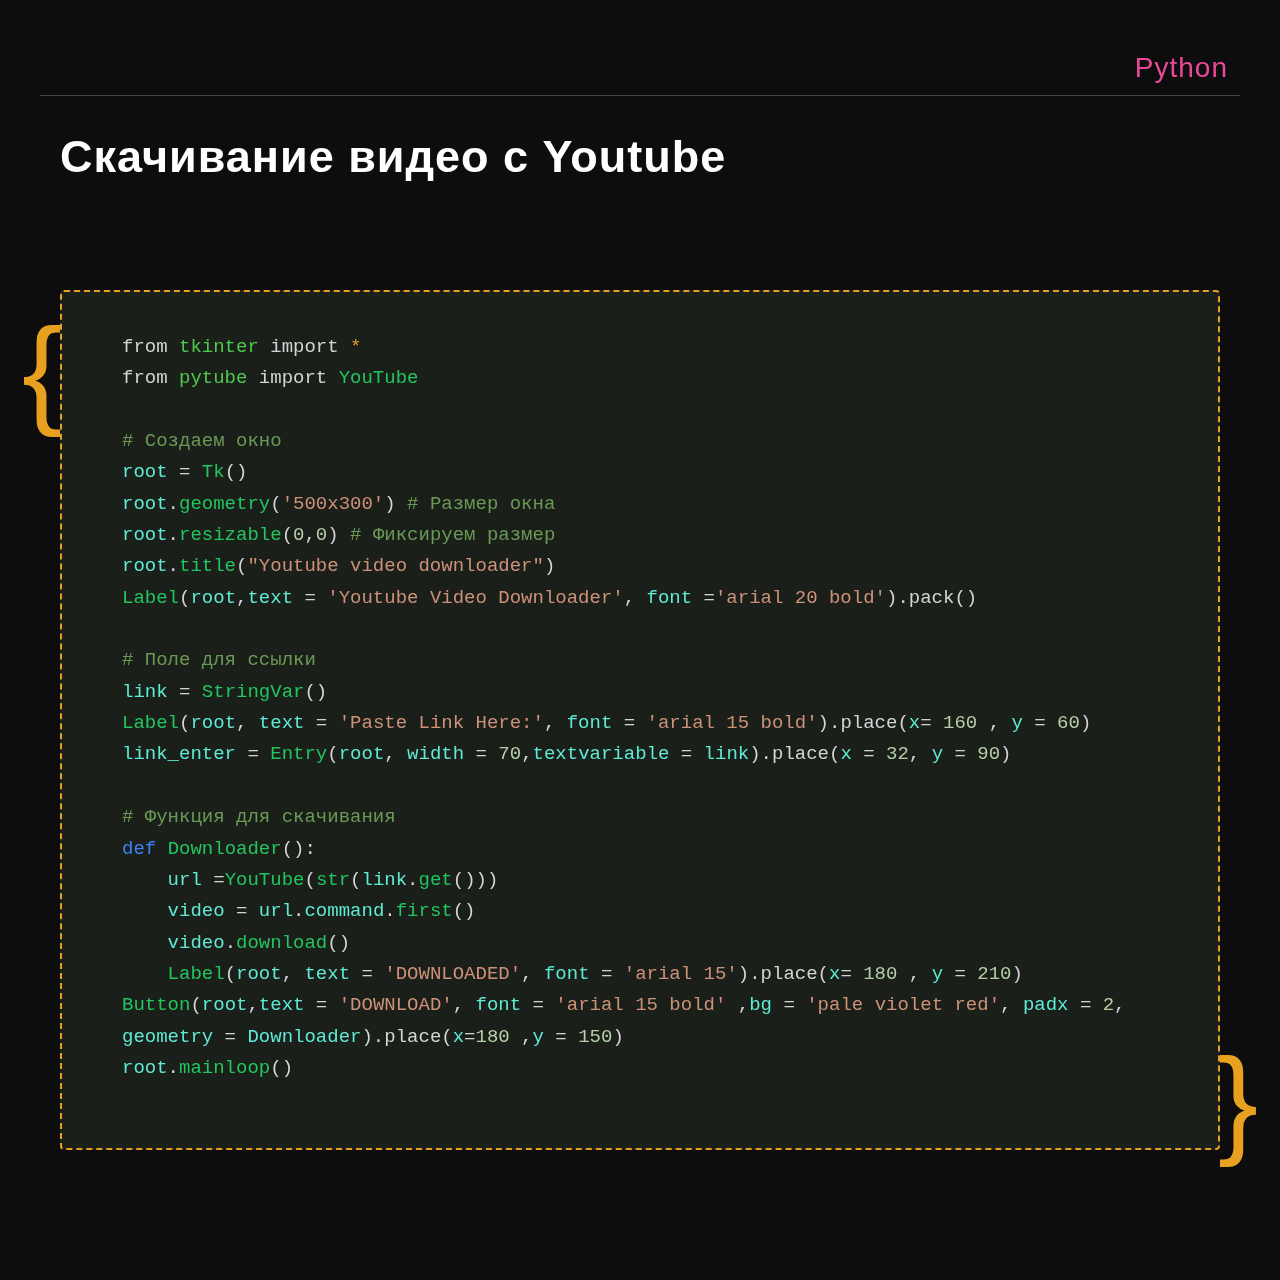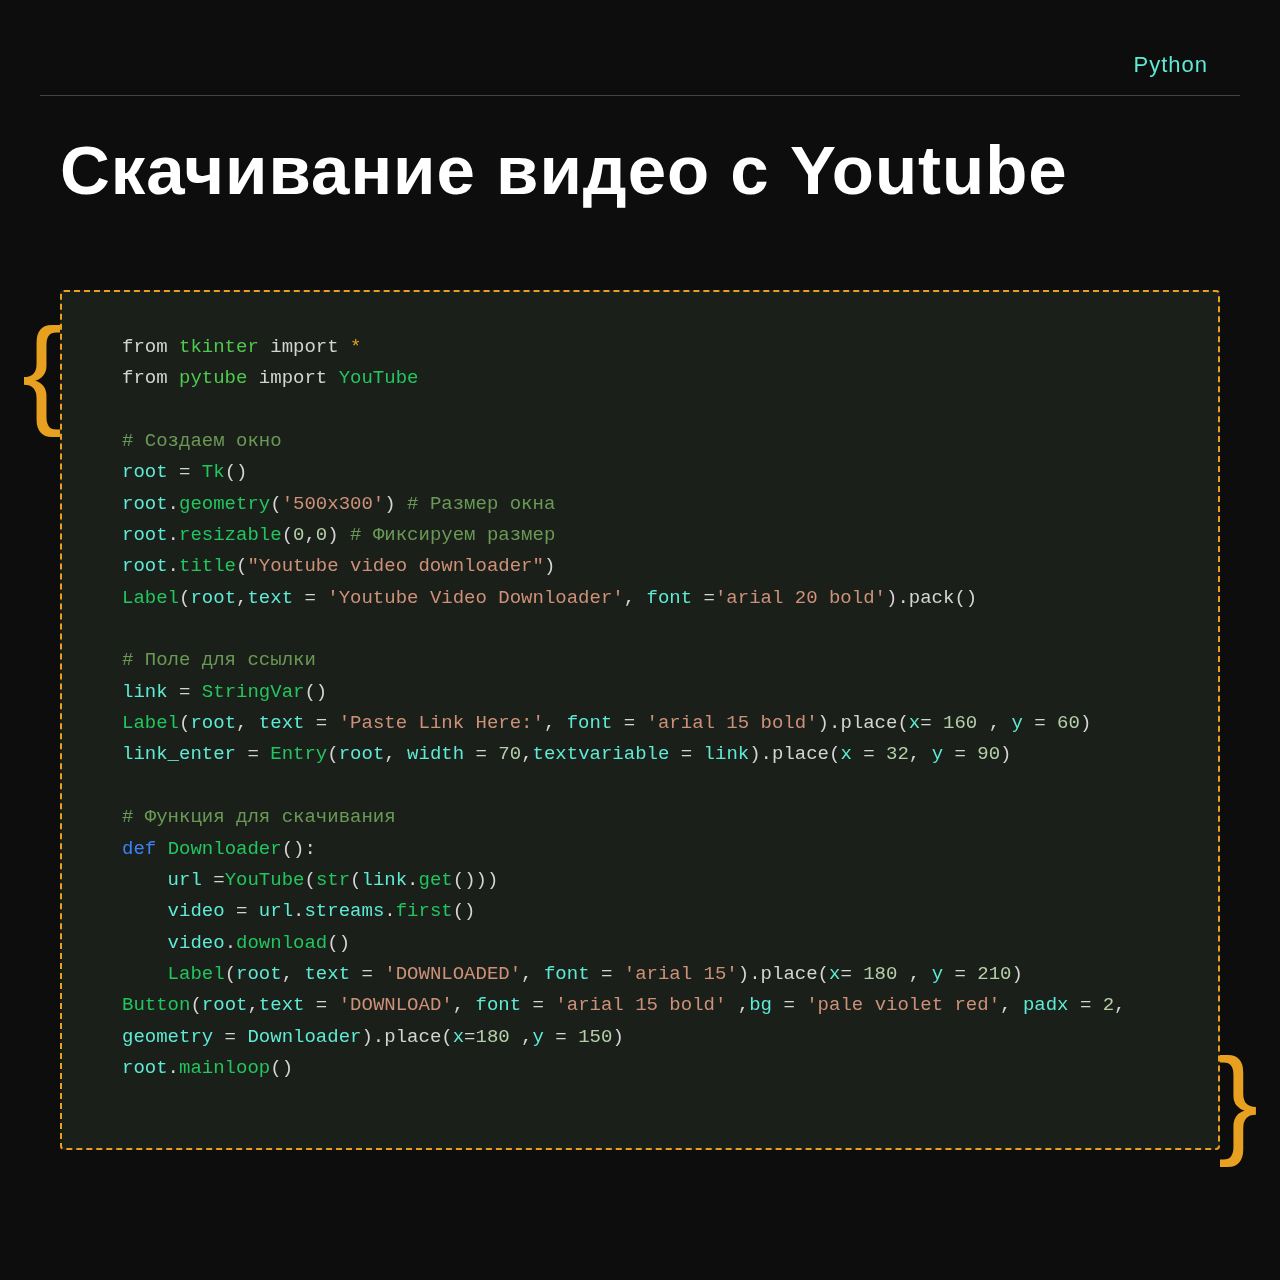--- a/index.html
+++ b/index.html
@@ -9,45 +9,45 @@
       height: 1280px;
       background-color: #0d0d0d;
       font-family: 'Courier New', Courier, monospace;
       overflow: hidden;
       position: relative;
     }
 
     .top-label {
       position: absolute;
       top: 52px;
-      right: 72px;
-      color: #5eead4;
+      right: 52px;
+      color: #ec4899;
       font-family: Arial, sans-serif;
-      font-size: 22px;
+      font-size: 28px;
       font-weight: 400;
       letter-spacing: 1px;
     }
 
     .separator-line {
       position: absolute;
       top: 95px;
       left: 40px;
       right: 40px;
       height: 1px;
       background-color: #444;
     }
 
     .main-title {
       position: absolute;
       top: 130px;
       left: 60px;
       right: 60px;
       color: #ffffff;
       font-family: Arial, 'Arial Unicode MS', sans-serif;
-      font-size: 69px;
+      font-size: 45px;
       font-weight: 900;
       line-height: 1.2;
       letter-spacing: 1px;
     }
 
     .code-container {
       position: absolute;
       top: 290px;
       left: 60px;
       right: 60px;
@@ -123,21 +123,21 @@
 <span class="kw-yellow">Label</span><span class="kw-white">(</span><span class="kw-cyan">root</span><span class="kw-white">,</span><span class="kw-cyan">text</span><span class="kw-white"> = </span><span class="kw-string">'Youtube Video Downloader'</span><span class="kw-white">, </span><span class="kw-cyan">font</span><span class="kw-white"> =</span><span class="kw-string">'arial 20 bold'</span><span class="kw-white">).pack()</span>
 
 <span class="kw-comment"># Поле для ссылки</span>
 <span class="kw-cyan">link</span><span class="kw-white"> = </span><span class="kw-yellow">StringVar</span><span class="kw-white">()</span>
 <span class="kw-yellow">Label</span><span class="kw-white">(</span><span class="kw-cyan">root</span><span class="kw-white">, </span><span class="kw-cyan">text</span><span class="kw-white"> = </span><span class="kw-string">'Paste Link Here:'</span><span class="kw-white">, </span><span class="kw-cyan">font</span><span class="kw-white"> = </span><span class="kw-string">'arial 15 bold'</span><span class="kw-white">).place(</span><span class="kw-cyan">x</span><span class="kw-white">= </span><span class="kw-num">160</span><span class="kw-white"> , </span><span class="kw-cyan">y</span><span class="kw-white"> = </span><span class="kw-num">60</span><span class="kw-white">)</span>
 <span class="kw-cyan">link_enter</span><span class="kw-white"> = </span><span class="kw-yellow">Entry</span><span class="kw-white">(</span><span class="kw-cyan">root</span><span class="kw-white">, </span><span class="kw-cyan">width</span><span class="kw-white"> = </span><span class="kw-num">70</span><span class="kw-white">,</span><span class="kw-cyan">textvariable</span><span class="kw-white"> = </span><span class="kw-cyan">link</span><span class="kw-white">).place(</span><span class="kw-cyan">x</span><span class="kw-white"> = </span><span class="kw-num">32</span><span class="kw-white">, </span><span class="kw-cyan">y</span><span class="kw-white"> = </span><span class="kw-num">90</span><span class="kw-white">)</span>
 
 <span class="kw-comment"># Функция для скачивания</span>
 <span class="kw-purple">def</span><span class="kw-white"> </span><span class="kw-yellow">Downloader</span><span class="kw-white">():</span>
     <span class="kw-cyan">url</span><span class="kw-white"> =</span><span class="kw-yellow">YouTube</span><span class="kw-white">(</span><span class="kw-yellow">str</span><span class="kw-white">(</span><span class="kw-cyan">link</span><span class="kw-white">.</span><span class="kw-yellow">get</span><span class="kw-white">()))</span>
-    <span class="kw-cyan">video</span><span class="kw-white"> = </span><span class="kw-cyan">url</span><span class="kw-white">.</span><span class="kw-cyan">streams</span><span class="kw-white">.</span><span class="kw-yellow">first</span><span class="kw-white">()</span>
+    <span class="kw-cyan">video</span><span class="kw-white"> = </span><span class="kw-cyan">url</span><span class="kw-white">.</span><span class="kw-cyan">command</span><span class="kw-white">.</span><span class="kw-yellow">first</span><span class="kw-white">()</span>
     <span class="kw-cyan">video</span><span class="kw-white">.</span><span class="kw-yellow">download</span><span class="kw-white">()</span>
     <span class="kw-yellow">Label</span><span class="kw-white">(</span><span class="kw-cyan">root</span><span class="kw-white">, </span><span class="kw-cyan">text</span><span class="kw-white"> = </span><span class="kw-string">'DOWNLOADED'</span><span class="kw-white">, </span><span class="kw-cyan">font</span><span class="kw-white"> = </span><span class="kw-string">'arial 15'</span><span class="kw-white">).place(</span><span class="kw-cyan">x</span><span class="kw-white">= </span><span class="kw-num">180</span><span class="kw-white"> , </span><span class="kw-cyan">y</span><span class="kw-white"> = </span><span class="kw-num">210</span><span class="kw-white">)</span>
 <span class="kw-yellow">Button</span><span class="kw-white">(</span><span class="kw-cyan">root</span><span class="kw-white">,</span><span class="kw-cyan">text</span><span class="kw-white"> = </span><span class="kw-string">'DOWNLOAD'</span><span class="kw-white">, </span><span class="kw-cyan">font</span><span class="kw-white"> = </span><span class="kw-string">'arial 15 bold'</span><span class="kw-white"> ,</span><span class="kw-cyan">bg</span><span class="kw-white"> = </span><span class="kw-string">'pale violet red'</span><span class="kw-white">, </span><span class="kw-cyan">padx</span><span class="kw-white"> = </span><span class="kw-num">2</span><span class="kw-white">,</span>
 <span class="kw-cyan">geometry</span><span class="kw-white"> = </span><span class="kw-cyan">Downloader</span><span class="kw-white">).place(</span><span class="kw-cyan">x</span><span class="kw-white">=</span><span class="kw-num">180</span><span class="kw-white"> ,</span><span class="kw-cyan">y</span><span class="kw-white"> = </span><span class="kw-num">150</span><span class="kw-white">)</span>
 <span class="kw-cyan">root</span><span class="kw-white">.</span><span class="kw-yellow">mainloop</span><span class="kw-white">()</span></div>
 </div>
 
 <div class="brace-left">{</div>
 <div class="brace-right">}</div>
 

